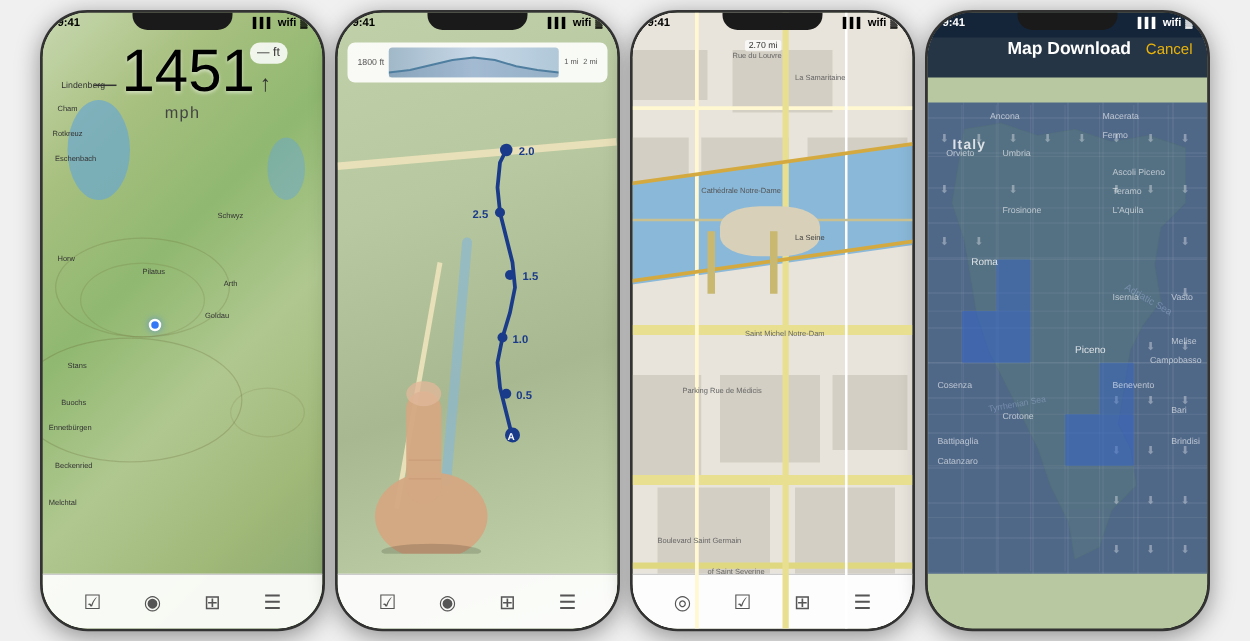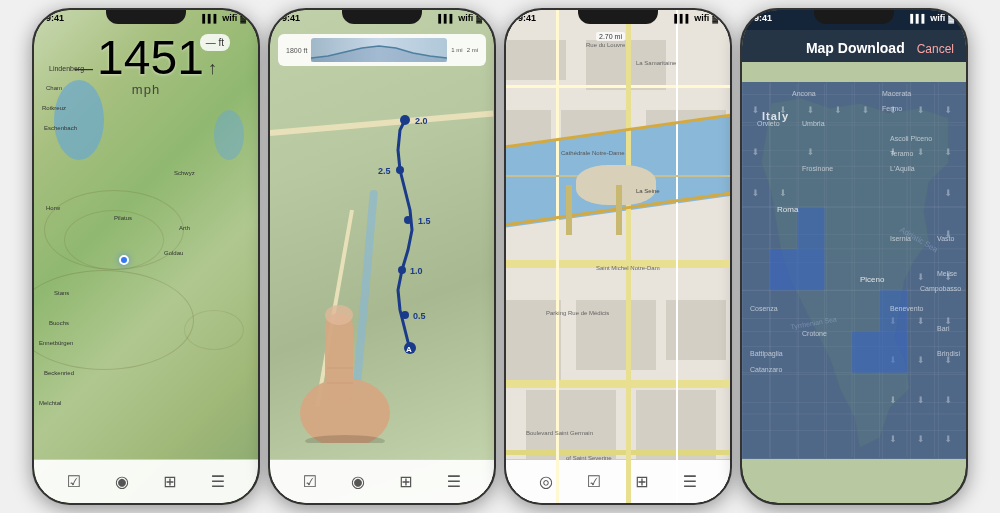--- a/index.html
+++ b/index.html
@@ -196,33 +196,33 @@
     .download-header {
       position: absolute;
       top: 0;
       left: 0;
       right: 0;
       height: 52px;
       background: rgba(30,45,65,0.95);
       display: flex;
       align-items: flex-end;
       justify-content: space-between;
-      padding: 6px 12px;
+      padding: 16px 12px;
       z-index: 20;
     }
     .header-title {
       font-size: 14px;
       font-weight: 600;
       color: #fff;
       flex: 1;
       text-align: center;
     }
     .header-cancel {
       font-size: 12px;
-      color: #fca5a5;
+      color: #eab308;
       font-weight: 500;
     }
     .header-spacer {
       width: 40px;
     }
     .selected-info {
       position: absolute;
       top: 52px;
       left: 0;
       right: 0;

